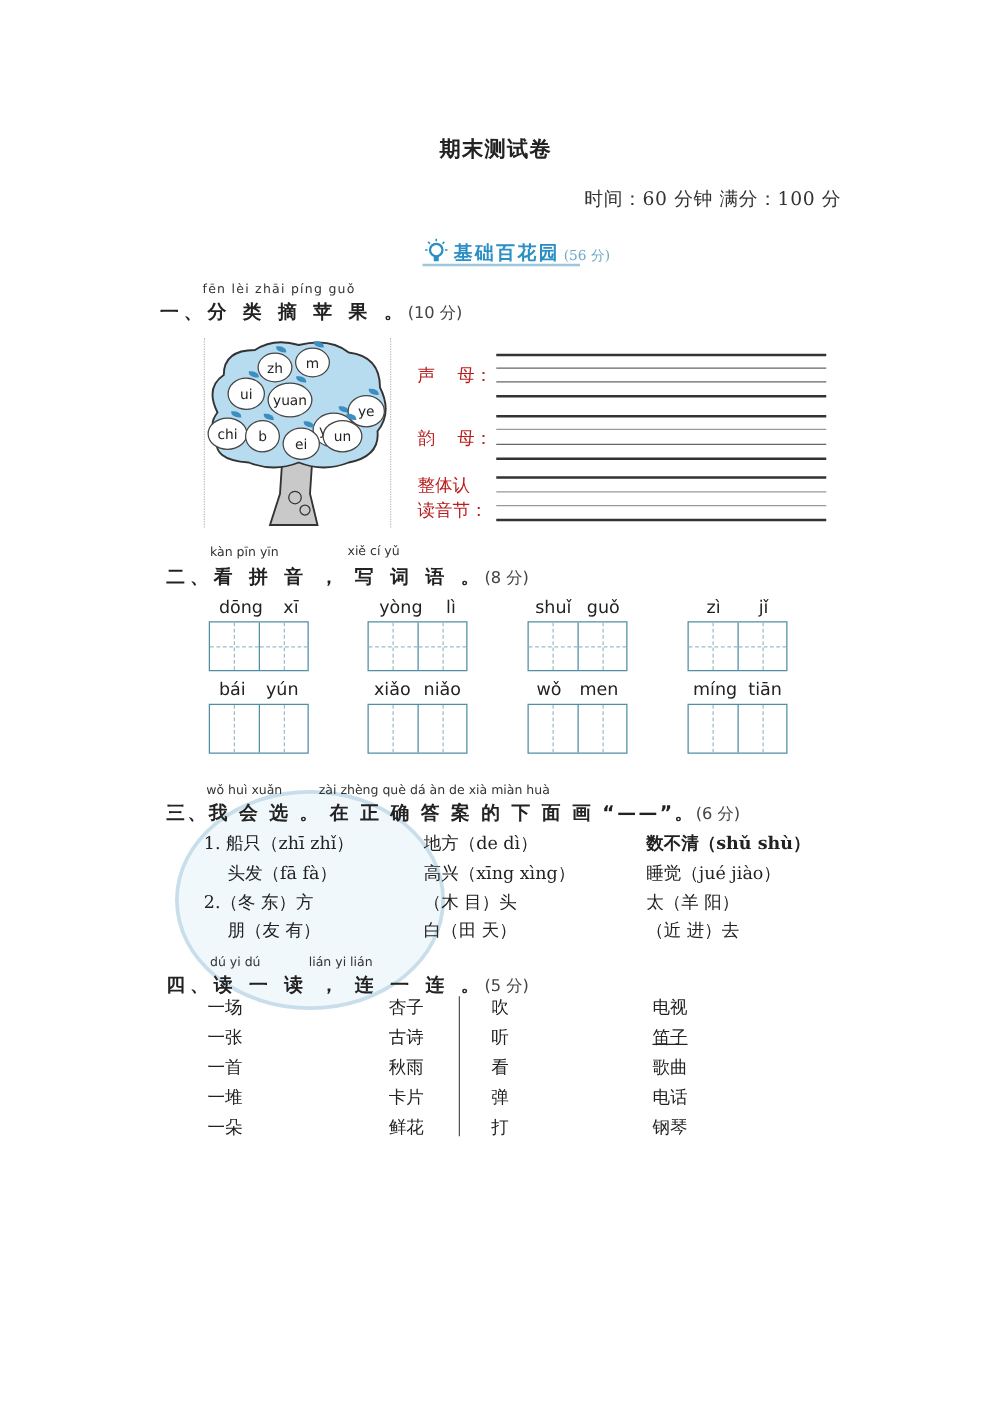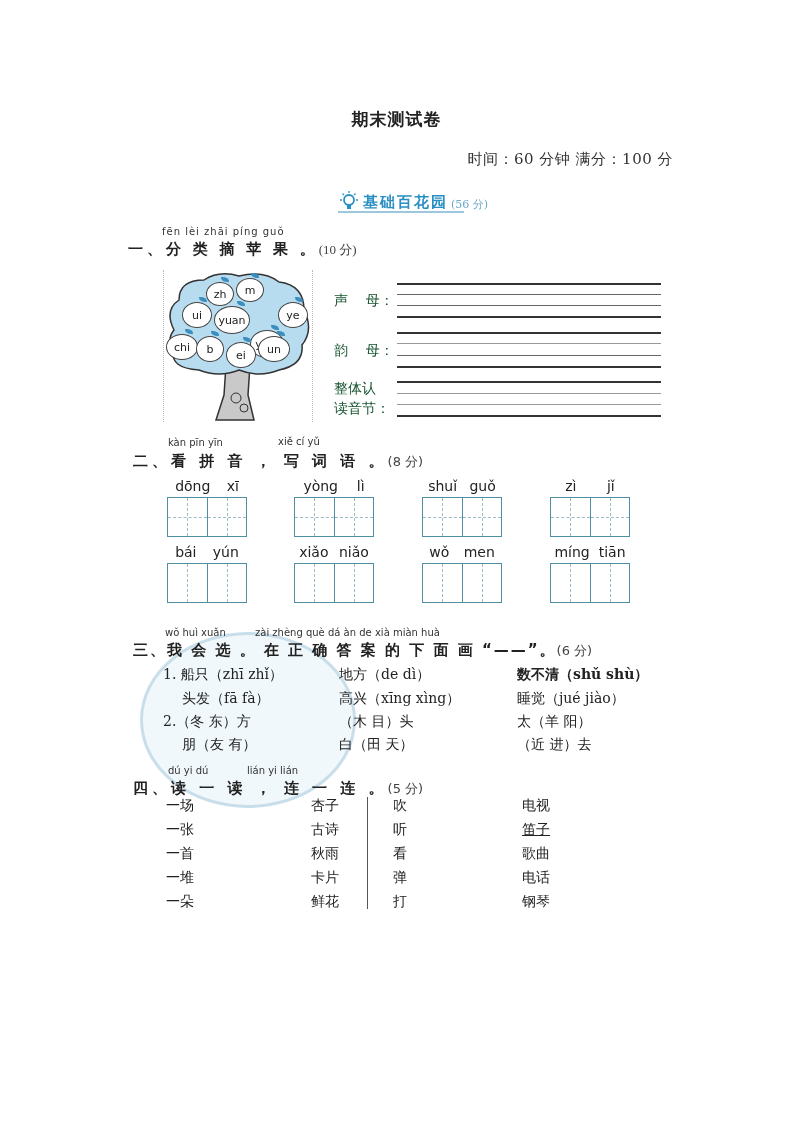--- a/index.html
+++ b/index.html
@@ -15,21 +15,21 @@
   .banner-line { left:338px; top:211px; width:126px; height:2px; background:#9cc7dc; }
 
   .pinyin { font-family:"DejaVu Sans", sans-serif; font-size:10px; color:#333; }
   .qhead { font-family:"DejaVu Sans", sans-serif; font-weight:bold; font-size:15px; color:#222; letter-spacing:4px; white-space:nowrap; }
   .qscore { font-weight:normal; font-size:13px; color:#444; letter-spacing:0; }
 
   .tree-frame { left:163px; top:270px; width:148px; height:152px; border-left:1px dotted #bbb; border-right:1px dotted #bbb; }
   .apple { position:absolute; background:#fff; border:1.5px solid #444; border-radius:50%; font-family:"DejaVu Sans", sans-serif; font-size:11px; display:flex; align-items:center; justify-content:center; color:#222; }
   .apple .leaf { position:absolute; top:-6px; right:4px; width:8px; height:5px; background:#3b8fc0; border-radius:0 80% 0 80%; }
 
-  .label-col { font-size:14px; color:#14532d; }
+  .label-col { font-size:14px; color:#b91c1c; }
   .line { position:absolute; left:397px; width:264px; background:#333; }
 
   .grid-box { position:absolute; border:1.2px solid #4f8ea5; box-sizing:border-box; display:flex; }
   .grid-cell { flex:1; position:relative; border-right:1.2px solid #4f8ea5; }
   .grid-cell:last-child { border-right:none; }
   .vdash { position:absolute; left:50%; top:0; bottom:0; border-left:1px dashed #9bbcc8; }
   .hdash { position:absolute; top:50%; left:0; right:0; border-top:1px dashed #9bbcc8; }
   .py-label { position:absolute; font-family:"DejaVu Sans", sans-serif; font-size:14px; color:#222; display:flex; justify-content:space-around; }
 
   .q3 { font-size:14px; color:#222; white-space:nowrap; }
@@ -57,21 +57,21 @@
         <line x1="17.5" y1="3.5" x2="16" y2="5"></line>
       </g>
     </svg>
   </span>
   <span class="banner-text">基础百花园</span>
   <span class="banner-score">(56 分)</span>
 </div>
 <div class="abs banner-line"></div>
 
 <div class="abs pinyin" style="left:162px;top:226px;letter-spacing:1px;">fēn lèi zhāi píng guǒ</div>
-<div class="abs qhead" style="left:128px;top:240px;font-family:Liberation Serif, serif;">
+<div class="abs qhead" style="left:128px;top:240px;">
   <span>一、分 类 摘 苹 果 。</span><span class="qscore">(10 分)</span>
 </div>
 
 <div class="abs tree-frame">
   <svg width="148" height="152" viewBox="0 0 148 152" style="position:absolute;left:0;top:0;">
     <path d="M62 95 L86 95 L84 125 L90 150 L52 150 L60 125 Z" fill="#c9c9c9" stroke="#333" stroke-width="1.5"></path>
     <circle cx="72" cy="128" r="5" fill="none" stroke="#333"></circle>
       <circle cx="80" cy="138" r="4" fill="none" stroke="#333"></circle>
     <path d="M10 60 Q0 40 15 30 Q15 10 40 10 Q55 0 75 6 Q100 0 115 12 Q140 15 140 40 Q150 60 138 75 Q140 95 115 100 Q95 108 75 100 Q55 108 35 100 Q5 98 10 80 Q2 70 10 60 Z" fill="#b8dcef" stroke="#333" stroke-width="1.5"></path>
   </svg>
@@ -88,21 +88,21 @@
       <span>ui</span>
     </div>
   <div class="apple" style="left:50px;top:36px;width:34px;height:26px;">
       <span class="leaf"></span>
       <span>yuan</span>
     </div>
   <div class="apple" style="left:86px;top:28px;width:32px;height:26px;margin-top:32px;">
       <span class="leaf"></span>
       <span>ying</span>
     </div>
-  <div class="apple" style="left:114px;top:32px;width:28px;height:24px;">
+  <div class="apple" style="left:114px;top:46px;width:28px;height:24px;">
       <span class="leaf"></span>
       <span>ye</span>
     </div>
   <div class="apple" style="left:2px;top:64px;width:30px;height:24px;">
       <span class="leaf"></span>
       <span>chi</span>
     </div>
   <div class="apple" style="left:32px;top:66px;width:26px;height:24px;">
       <span class="leaf"></span>
       <span>b</span>

